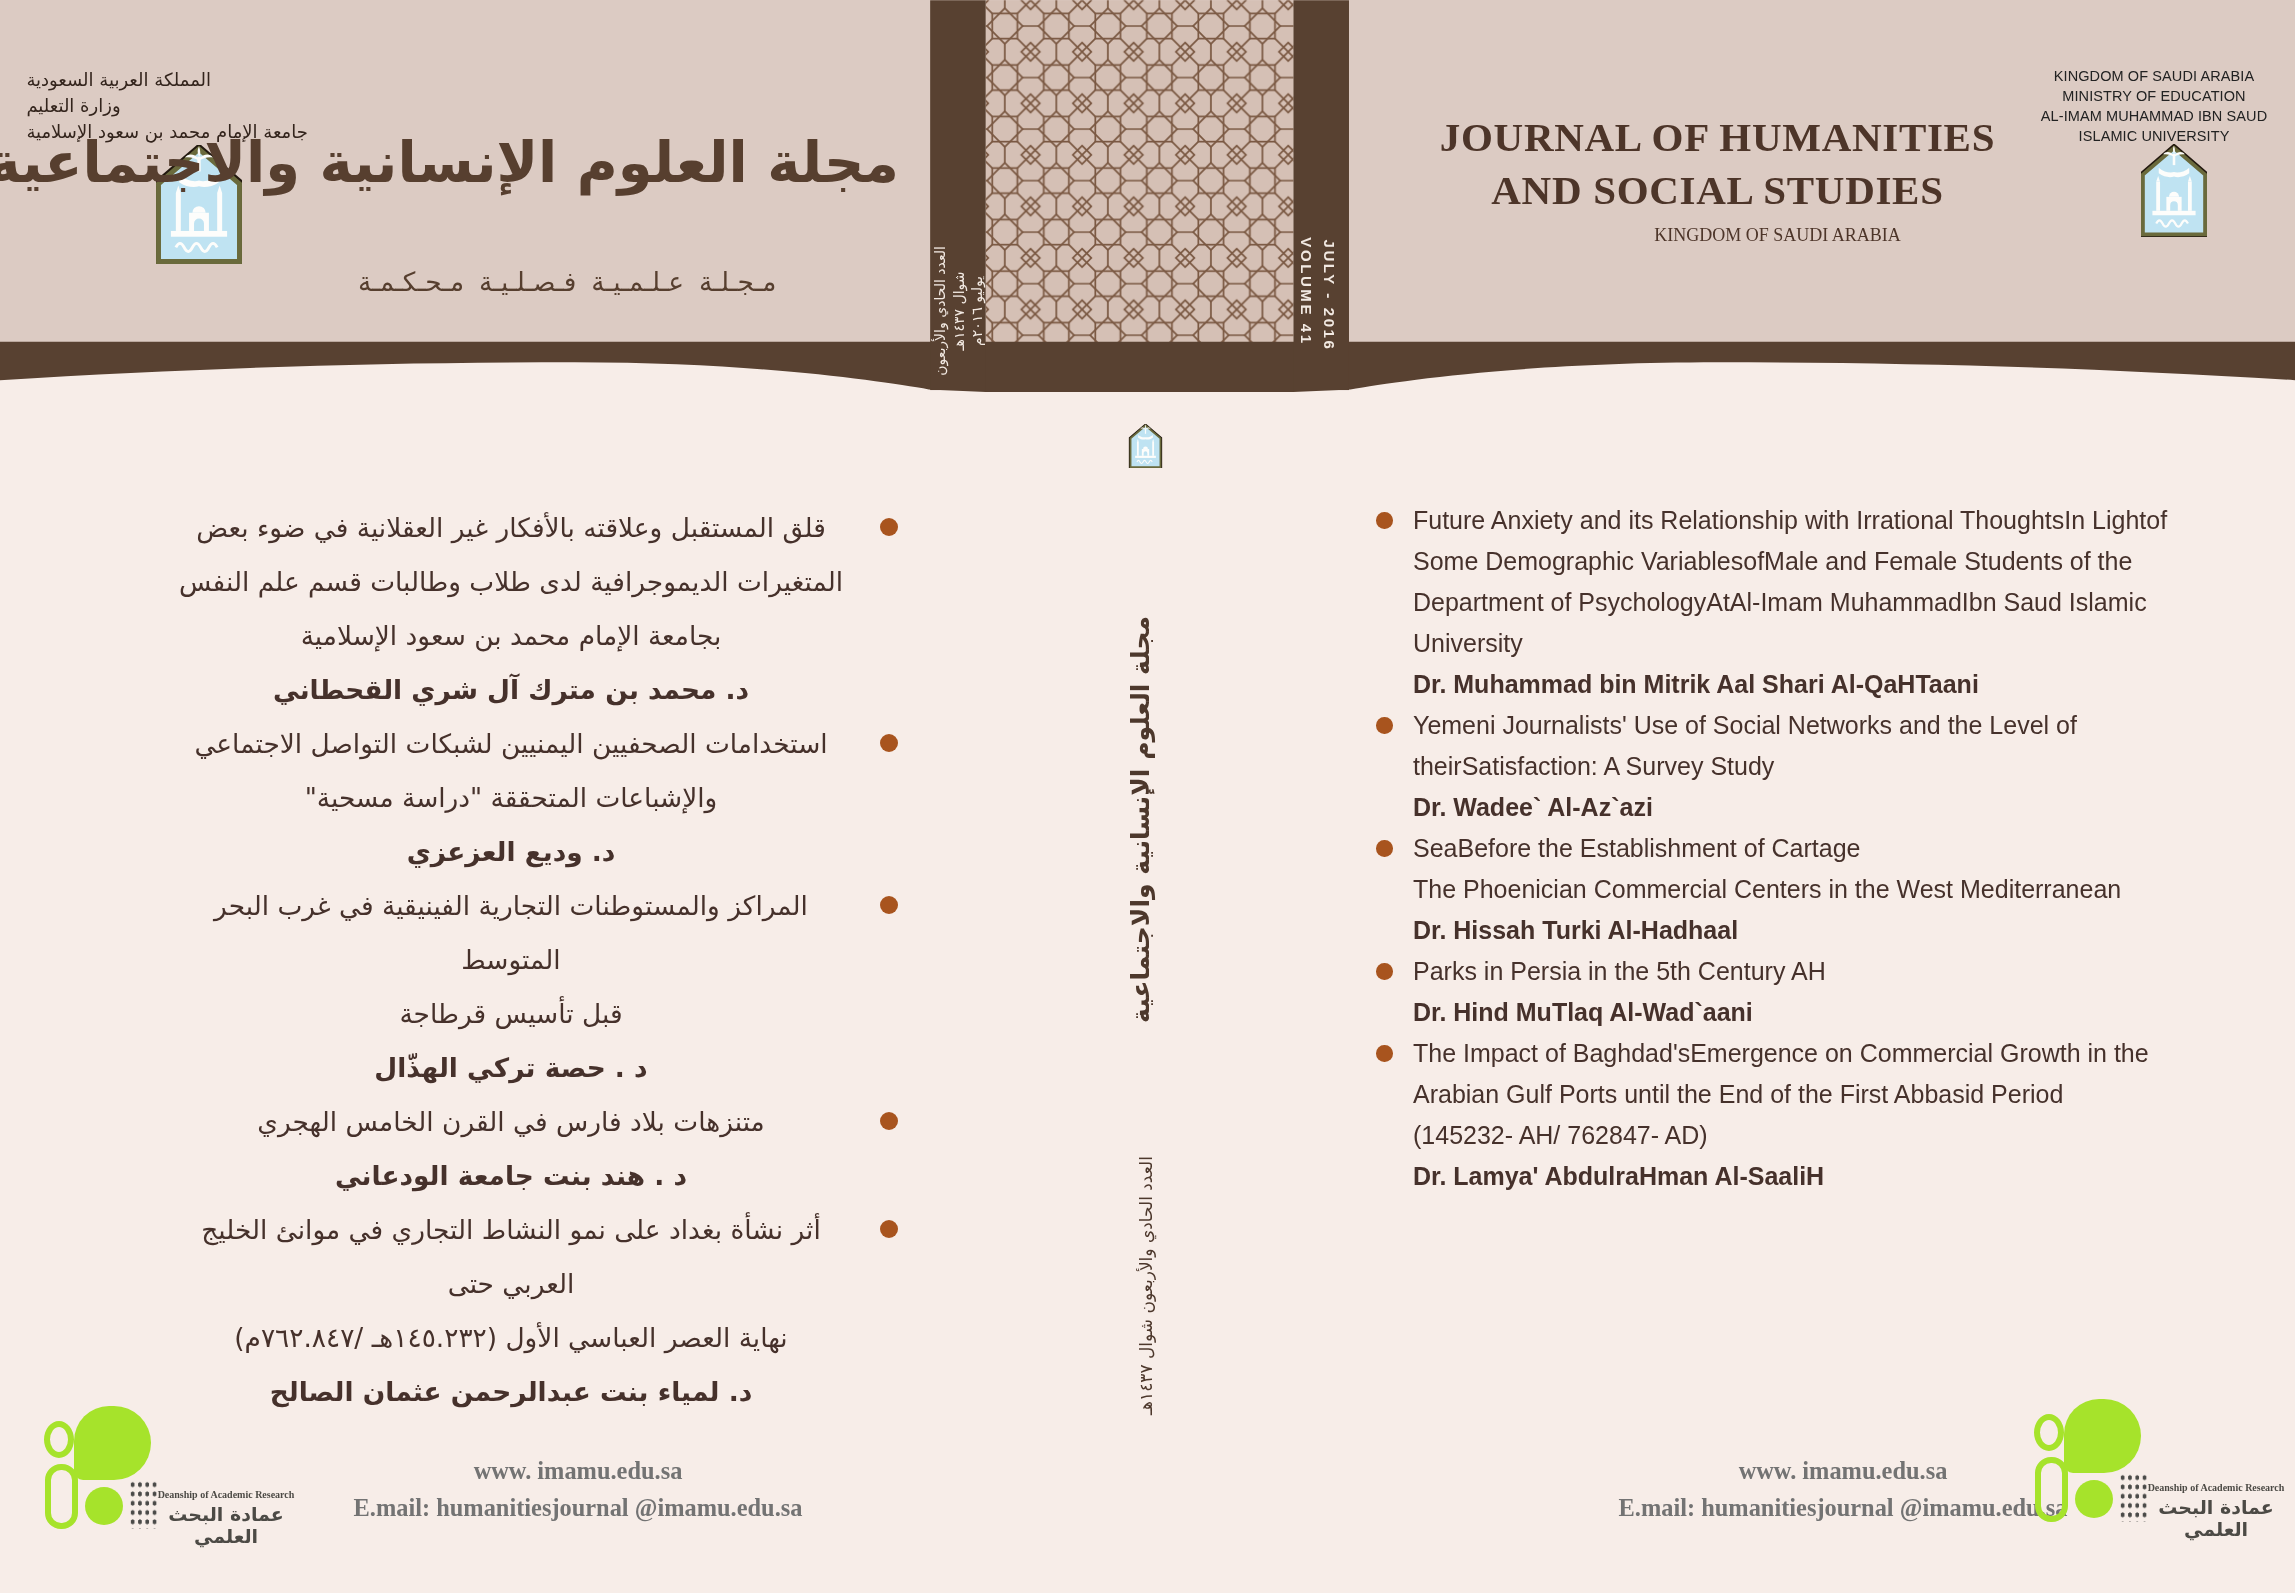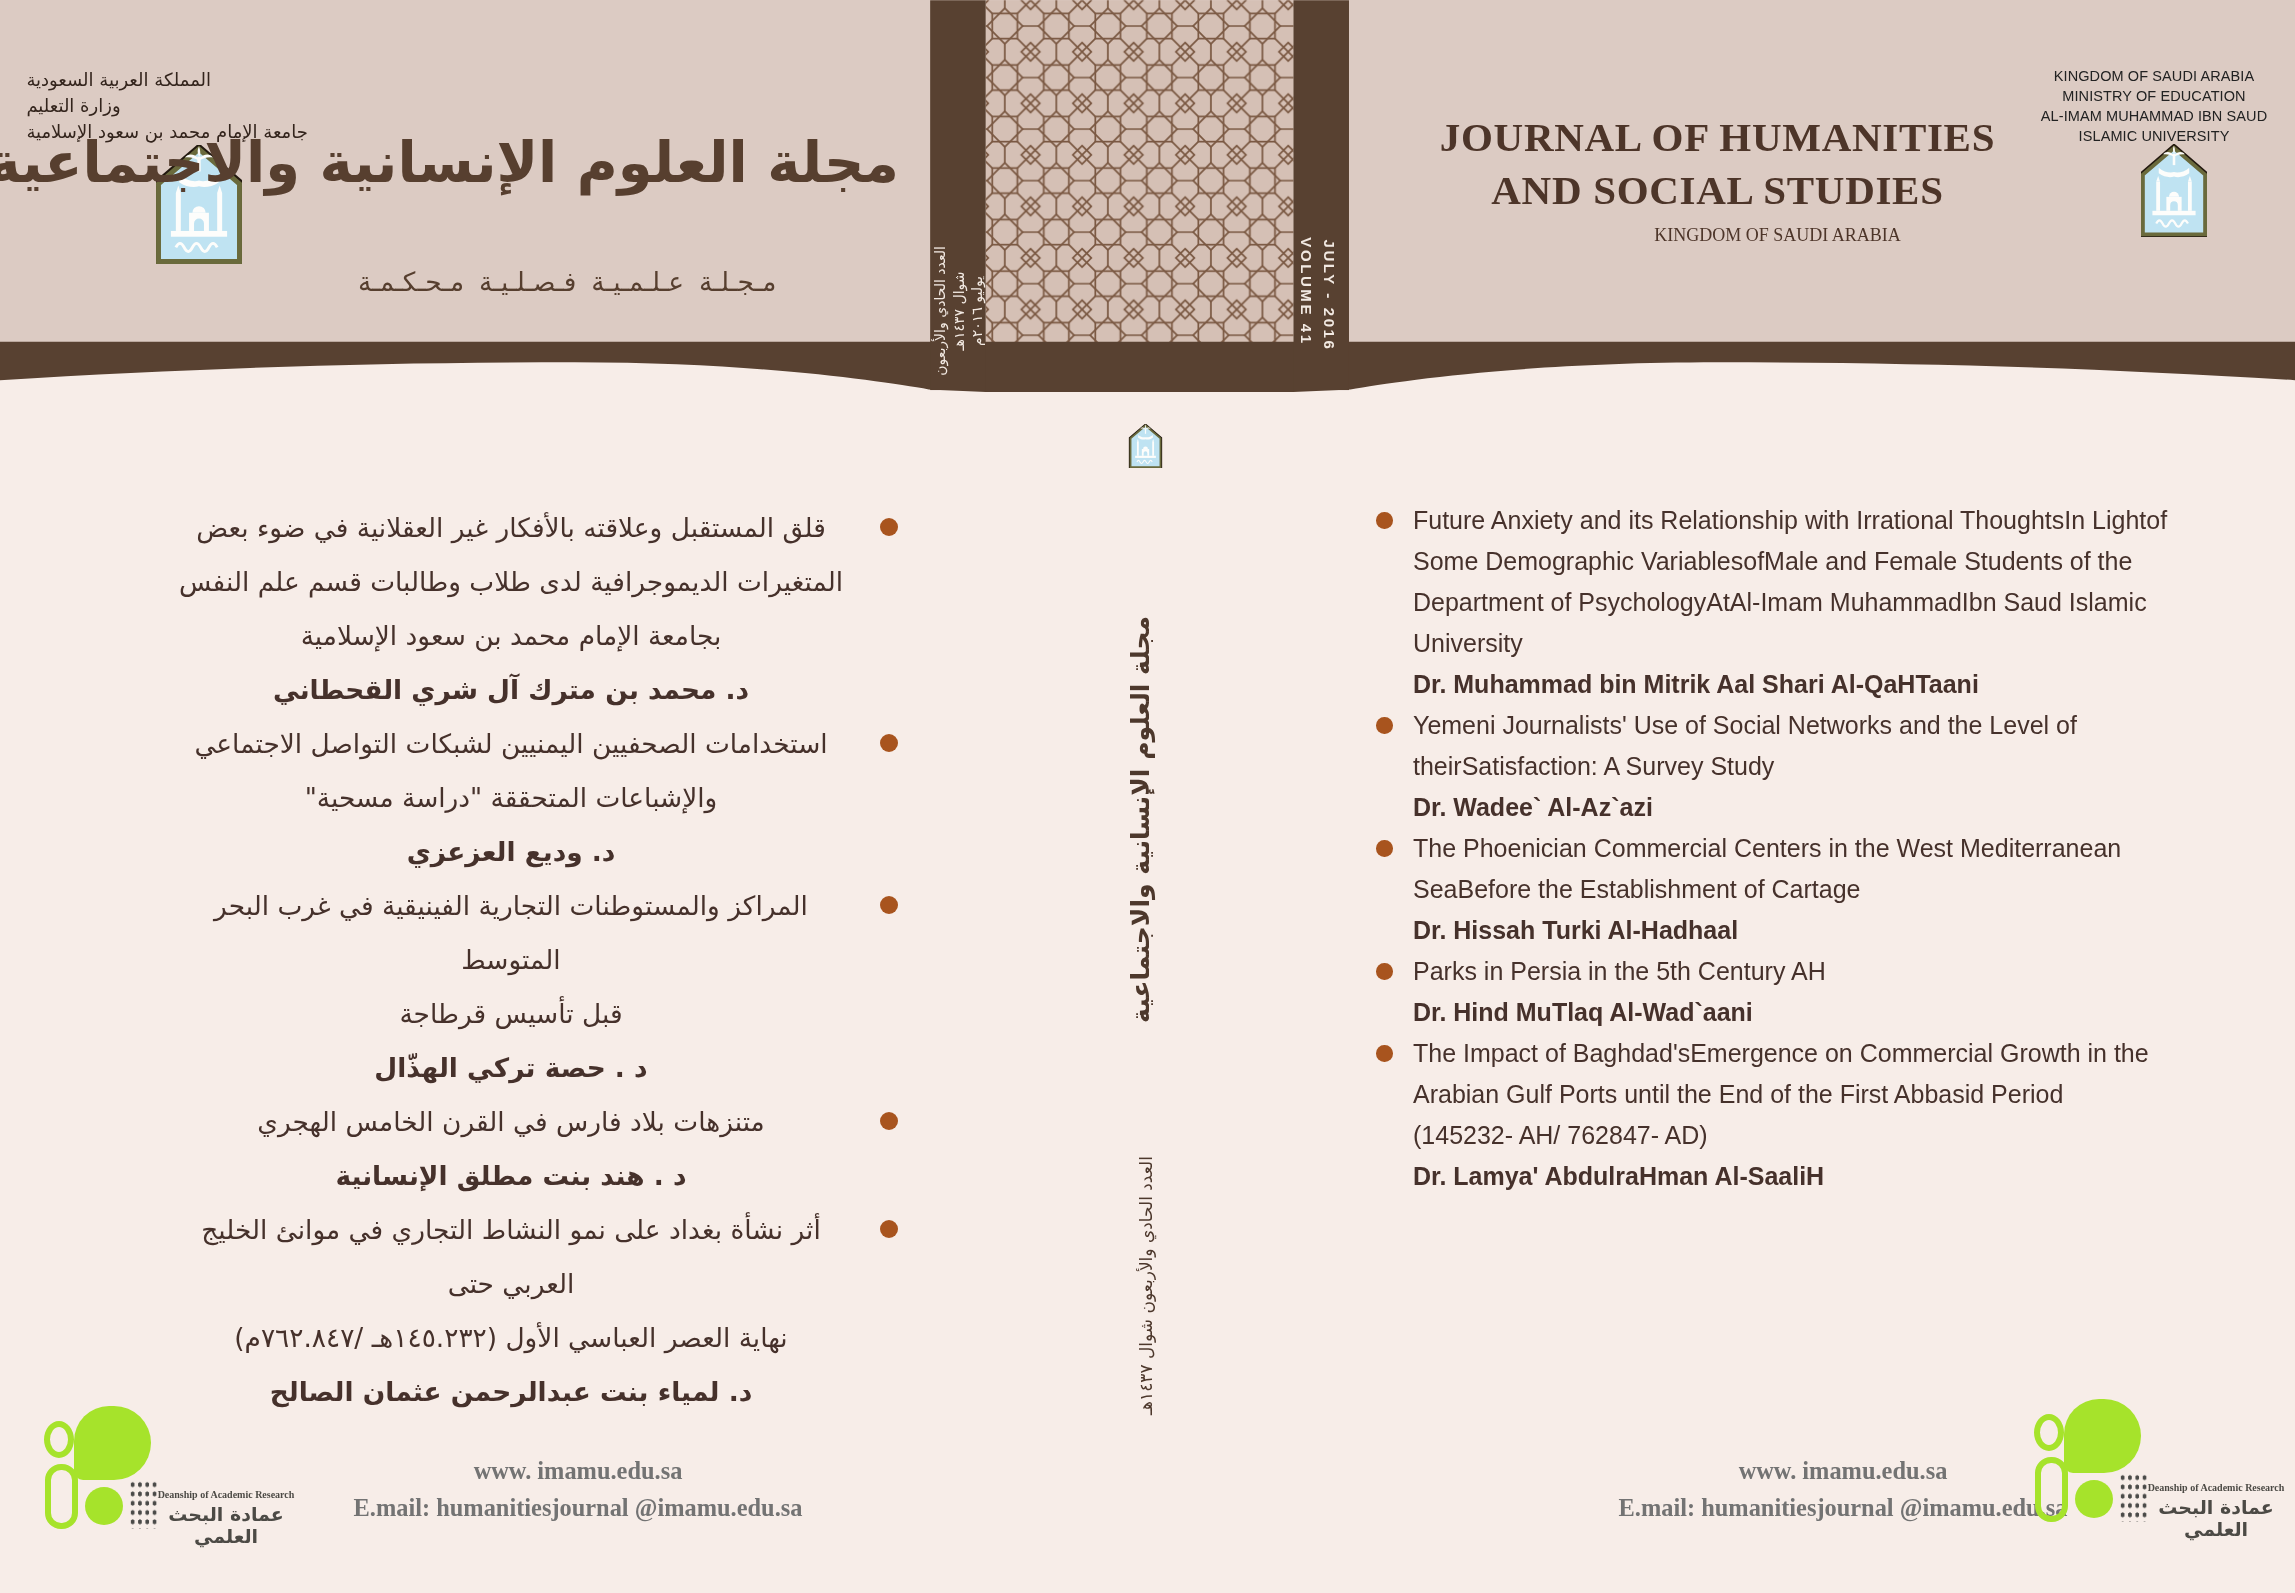--- a/index.html
+++ b/index.html
@@ -171,21 +171,21 @@
           <div class="line">قبل تأسيس قرطاجة</div>
         </div>
         <div class="a-author">د . حصة تركي الهذّال</div>
       </div>
 
       <div class="article">
         <span class="dot"></span>
         <div class="a-lines">
           <div class="line">متنزهات بلاد فارس في القرن الخامس الهجري</div>
         </div>
-        <div class="a-author">د . هند بنت مطلق الإنسانية</div>
+        <div class="a-author">د . هند بنت جامعة الودعاني</div>
       </div>
 
       <div class="article">
         <span class="dot"></span>
         <div class="a-lines">
           <div class="line">أثر نشأة بغداد على نمو النشاط التجاري في موانئ الخليج العربي حتى</div>
           <div class="line">نهاية العصر العباسي الأول (١٤٥.٢٣٢هـ /٧٦٢.٨٤٧م)</div>
         </div>
         <div class="a-author">د. لمياء بنت عبدالرحمن عثمان الصالح</div>
       </div>
@@ -228,22 +228,22 @@
         <div class="a-lines">
           <div class="line">Yemeni Journalists' Use of Social Networks and the Level of</div>
           <div class="line">theirSatisfaction: A Survey Study</div>
         </div>
         <div class="a-author">Dr. Wadee` Al-Az`azi</div>
       </div>
 
       <div class="article">
         <span class="dot"></span>
         <div class="a-lines">
+          <div class="line">SeaBefore the Establishment of Cartage</div>
           <div class="line">The Phoenician Commercial Centers in the West Mediterranean</div>
-          <div class="line">SeaBefore the Establishment of Cartage</div>
         </div>
         <div class="a-author">Dr. Hissah Turki Al-Hadhaal</div>
       </div>
 
       <div class="article">
         <span class="dot"></span>
         <div class="a-lines">
           <div class="line">Parks in Persia in the 5th Century AH</div>
         </div>
         <div class="a-author">Dr. Hind MuTlaq Al-Wad`aani</div>

